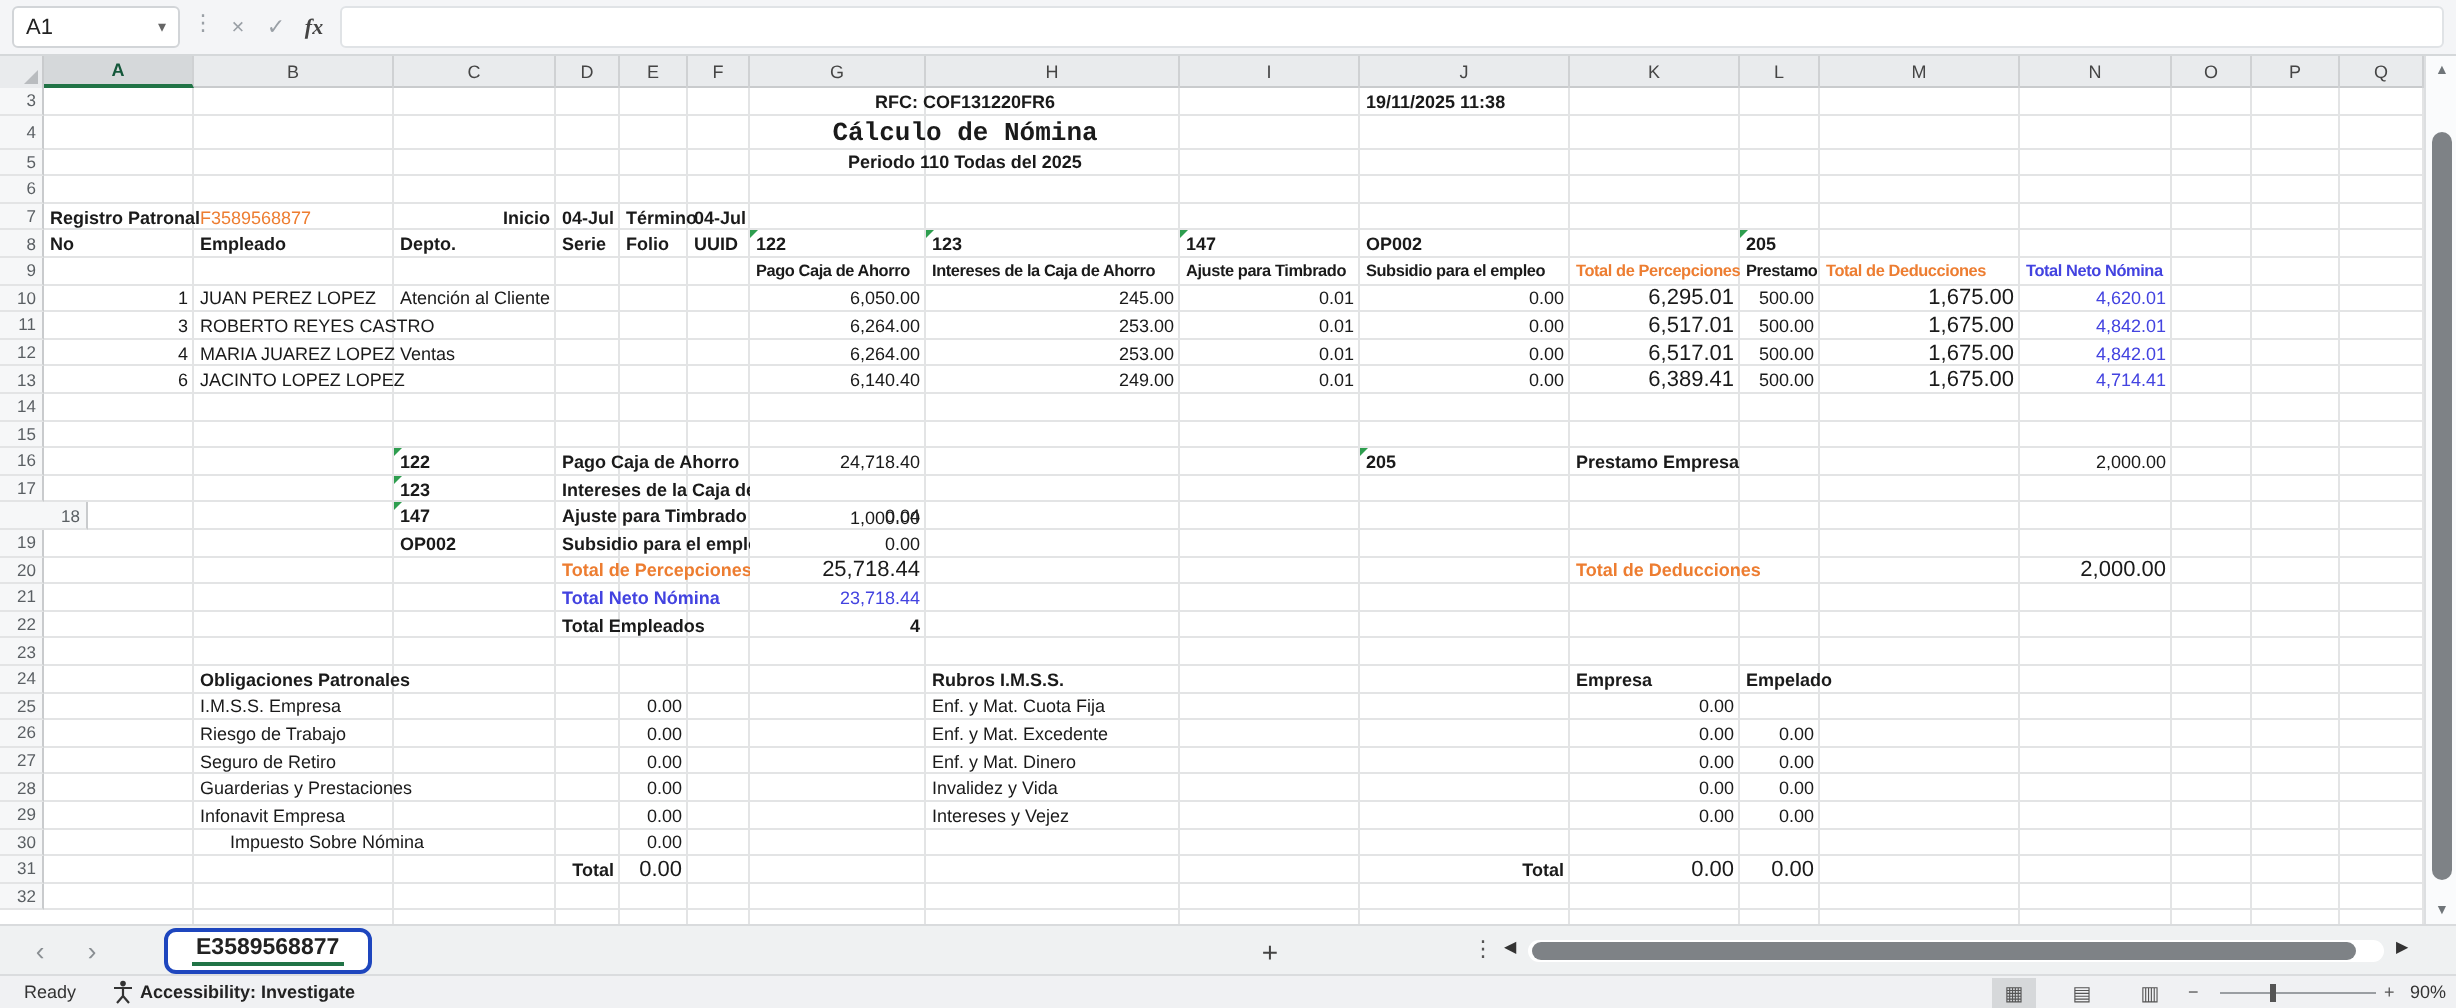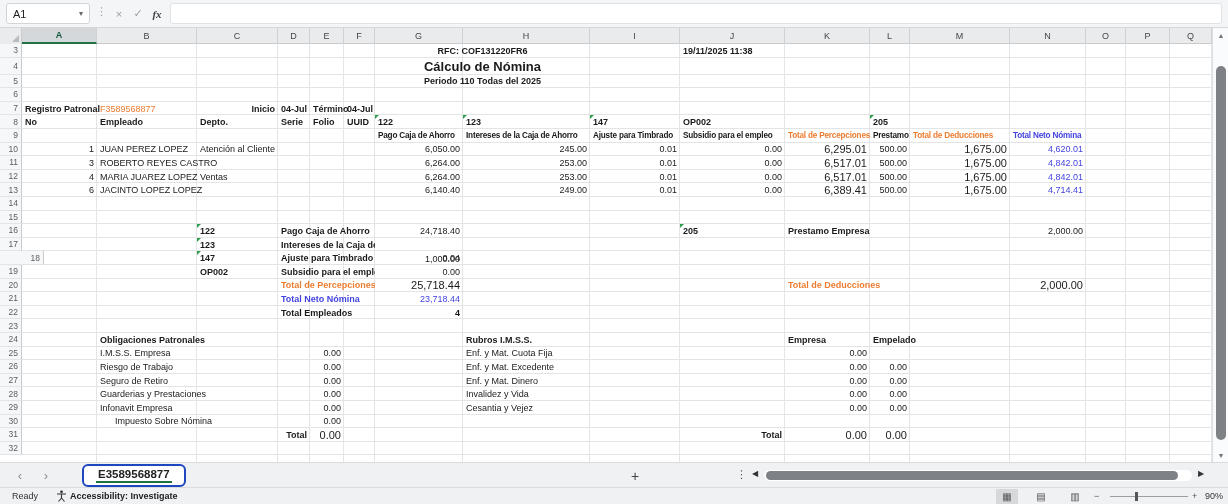--- a/index.html
+++ b/index.html
@@ -42,21 +42,21 @@
 
   .cell { position:absolute; display:flex; align-items:center; padding:0 3px; font-size:9px;
           color:#1a1a1a; white-space:nowrap; overflow:visible; z-index:2; }
   .cell.rt  { justify-content:flex-end; text-align:right; }
   .cell.ctr { justify-content:center; text-align:center; }
   .cell.clip{ overflow:hidden; }
   .cell.b   { font-weight:bold; }
   .cell.o   { color:#ED7D31; }
   .cell.bl  { color:#4343E0; }
   .cell.big { font-size:11px; }
-  .cell.title { font-size:13px; font-weight:bold; }
+  .cell.title { font-size:13px; font-weight:bold;font-family:Liberation Mono, monospace; }
   .cell.hdr { font-weight:bold; font-size:8.2px; letter-spacing:-0.2px; overflow:hidden; }
   .cell.tri::before { content:""; position:absolute; left:0; top:0; border-style:solid;
                       border-width:4px 4px 0 0; border-color:#2E9E4F transparent transparent transparent; }
 
   
   .v-scroll { position:absolute; right:0; top:0; width:16px; height:434px; background:#fafbfc;
               border-left:1px solid #dddfe1; }
   .v-arrow { position:absolute; left:0; width:16px; height:14px; display:flex; align-items:center;
              justify-content:center; font-size:7px; color:#707579; }
   .v-thumb { position:absolute; left:3px; width:10px; border-radius:5px; background:#7e8286; }
@@ -323,21 +323,21 @@
         <div class="cell" style="left: 463px; top: 329.8px; width: 127px; height: 13.6px;">Enf. y Mat. Dinero</div>
         <div class="cell rt" style="left: 785px; top: 329.8px; width: 85px; height: 13.6px;">0.00</div>
         <div class="cell rt" style="left: 870px; top: 329.8px; width: 40px; height: 13.6px;">0.00</div>
         <div class="cell" style="left: 97px; top: 343.4px; width: 100px; height: 13.6px;">Guarderias y Prestaciones</div>
         <div class="cell rt" style="left: 310px; top: 343.4px; width: 34px; height: 13.6px;">0.00</div>
         <div class="cell" style="left: 463px; top: 343.4px; width: 127px; height: 13.6px;">Invalidez y Vida</div>
         <div class="cell rt" style="left: 785px; top: 343.4px; width: 85px; height: 13.6px;">0.00</div>
         <div class="cell rt" style="left: 870px; top: 343.4px; width: 40px; height: 13.6px;">0.00</div>
         <div class="cell" style="left: 97px; top: 357px; width: 100px; height: 13.6px;">Infonavit Empresa</div>
         <div class="cell rt" style="left: 310px; top: 357px; width: 34px; height: 13.6px;">0.00</div>
-        <div class="cell" style="left: 463px; top: 357px; width: 127px; height: 13.6px;">Cesantia y Vejez</div>
+        <div class="cell" style="left: 463px; top: 357px; width: 127px; height: 13.6px;">Intereses y Vejez</div>
         <div class="cell rt" style="left: 785px; top: 357px; width: 85px; height: 13.6px;">0.00</div>
         <div class="cell rt" style="left: 870px; top: 357px; width: 40px; height: 13.6px;">0.00</div>
         <div class="cell" style="left: 97px; top: 370.6px; width: 100px; height: 13.6px; margin-left: 15px;">Impuesto Sobre Nómina</div>
         <div class="cell rt" style="left: 310px; top: 370.6px; width: 34px; height: 13.6px;">0.00</div>
         <div class="cell b rt" style="left: 278px; top: 384.2px; width: 32px; height: 13.6px;">Total</div>
         <div class="cell rt big" style="left: 310px; top: 384.2px; width: 34px; height: 13.6px;">0.00</div>
         <div class="cell b rt" style="left: 680px; top: 384.2px; width: 105px; height: 13.6px;">Total</div>
         <div class="cell rt big" style="left: 785px; top: 384.2px; width: 85px; height: 13.6px;">0.00</div>
         <div class="cell rt big" style="left: 870px; top: 384.2px; width: 40px; height: 13.6px;">0.00</div>
       </div>

